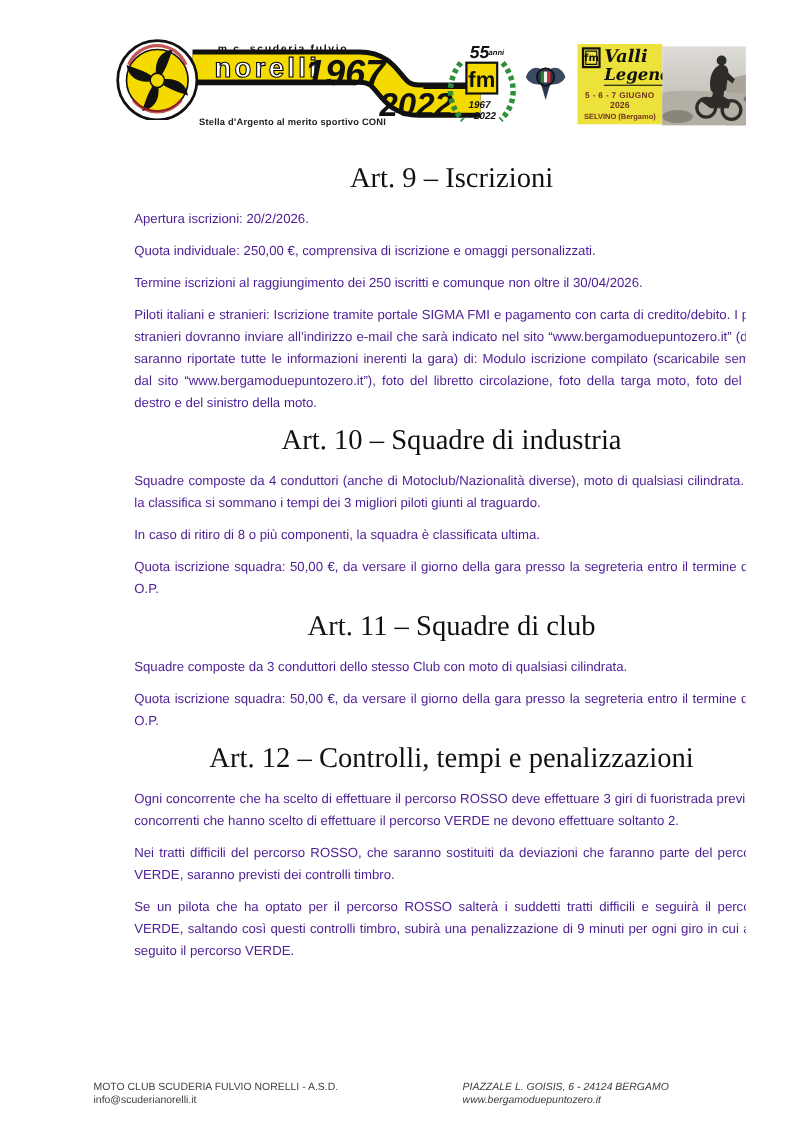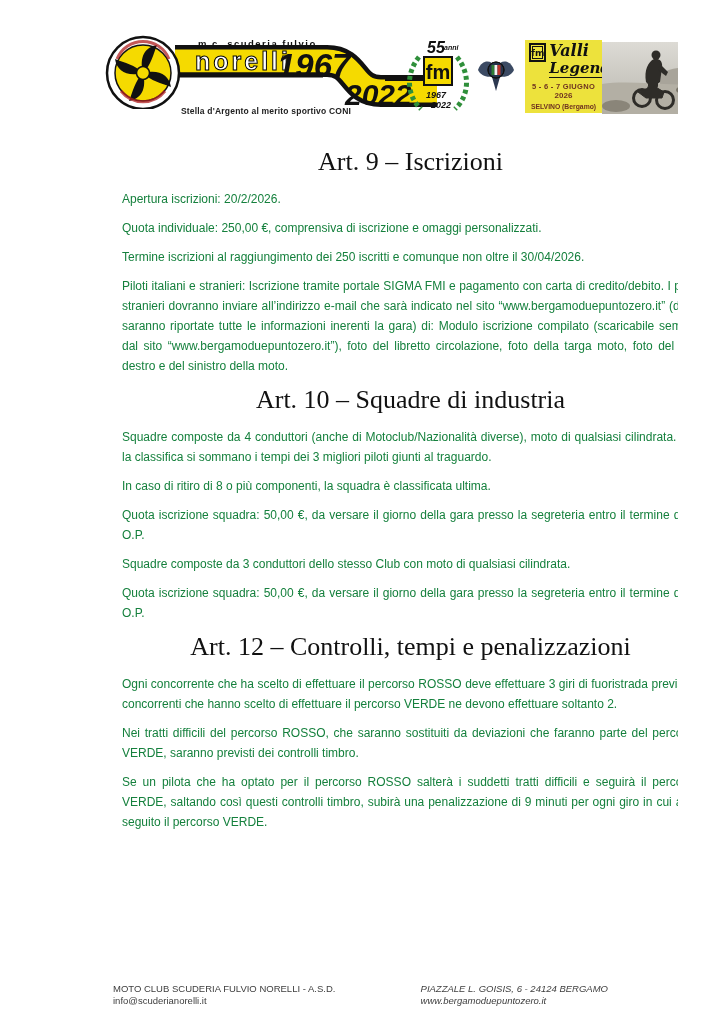--- a/index.html
+++ b/index.html
@@ -39,24 +39,24 @@
   .hdr-photo{position:absolute;left:555px;top:42px;width:113px;height:72px;}
   
   .content{position:absolute;left:75px;top:147px;width:577px;}
   .section-title{
     font-family:"Liberation Serif", serif;font-weight:400;color:#111;
     font-size:26px;line-height:30px;text-align:center;margin:6px 0 12px 0;
   }
   .section:first-child .section-title{margin-top:0;}
   .para{
     font-size:12px;line-height:20px;margin:0 0 9px 0;
-    text-align:justify;color:#15803d;
-  }
-  
-  .footer-left{position:absolute;left:66px;top:983px;font-size:9.5px;line-height:12px;color:#3d3d3d;}
+    text-align:justify;color:#4c1d95;
+  }
+  
+  .footer-left{position:absolute;left:38px;top:983px;font-size:9.5px;line-height:12px;color:#3d3d3d;}
   .footer-right{position:absolute;right:70px;top:983px;font-size:9.5px;line-height:12px;color:#3d3d3d;text-align:left;font-style:italic;}
   
   .pagenum{
     position:absolute;left:676px;top:918px;width:52px;height:24px;
     transform:rotate(-90deg);transform-origin:center;
     display:flex;align-items:baseline;gap:3px;justify-content:center;color:#111;
   }
   .pagenum .pg-label{font-size:11px;}
   .pagenum .pg-num{font-size:18px;}
   svg text{font-family:"Liberation Sans", sans-serif;}
@@ -169,20 +169,21 @@
     </div>
 
     <div class="section">
       <h1 class="section-title">Art. 10 – Squadre di industria</h1>
       <p class="para">Squadre composte da 4 conduttori (anche di Motoclub/Nazionalità diverse), moto di qualsiasi cilindrata. Per la classifica si sommano i tempi dei 3 migliori piloti giunti al traguardo.</p>
       <p class="para">In caso di ritiro di 8 o più componenti, la squadra è classificata ultima.</p>
       <p class="para">Quota iscrizione squadra: 50,00 €, da versare il giorno della gara presso la segreteria entro il termine delle O.P.</p>
     </div>
 
     <div class="section">
+      <h1 class="section-title">Art. 11 – Squadre di club</h1>
       <p class="para">Squadre composte da 3 conduttori dello stesso Club con moto di qualsiasi cilindrata.</p>
       <p class="para">Quota iscrizione squadra: 50,00 €, da versare il giorno della gara presso la segreteria entro il termine delle O.P.</p>
     </div>
 
     <div class="section">
       <h1 class="section-title">Art. 12 – Controlli, tempi e penalizzazioni</h1>
       <p class="para">Ogni concorrente che ha scelto di effettuare il percorso ROSSO deve effettuare 3 giri di fuoristrada previsti; i concorrenti che hanno scelto di effettuare il percorso VERDE ne devono effettuare soltanto 2.</p>
       <p class="para">Nei tratti difficili del percorso ROSSO, che saranno sostituiti da deviazioni che faranno parte del percorso VERDE, saranno previsti dei controlli timbro.</p>
       <p class="para">Se un pilota che ha optato per il percorso ROSSO salterà i suddetti tratti difficili e seguirà il percorso VERDE, saltando così questi controlli timbro, subirà una penalizzazione di 9 minuti per ogni giro in cui avrà seguito il percorso VERDE.</p>
     </div>

